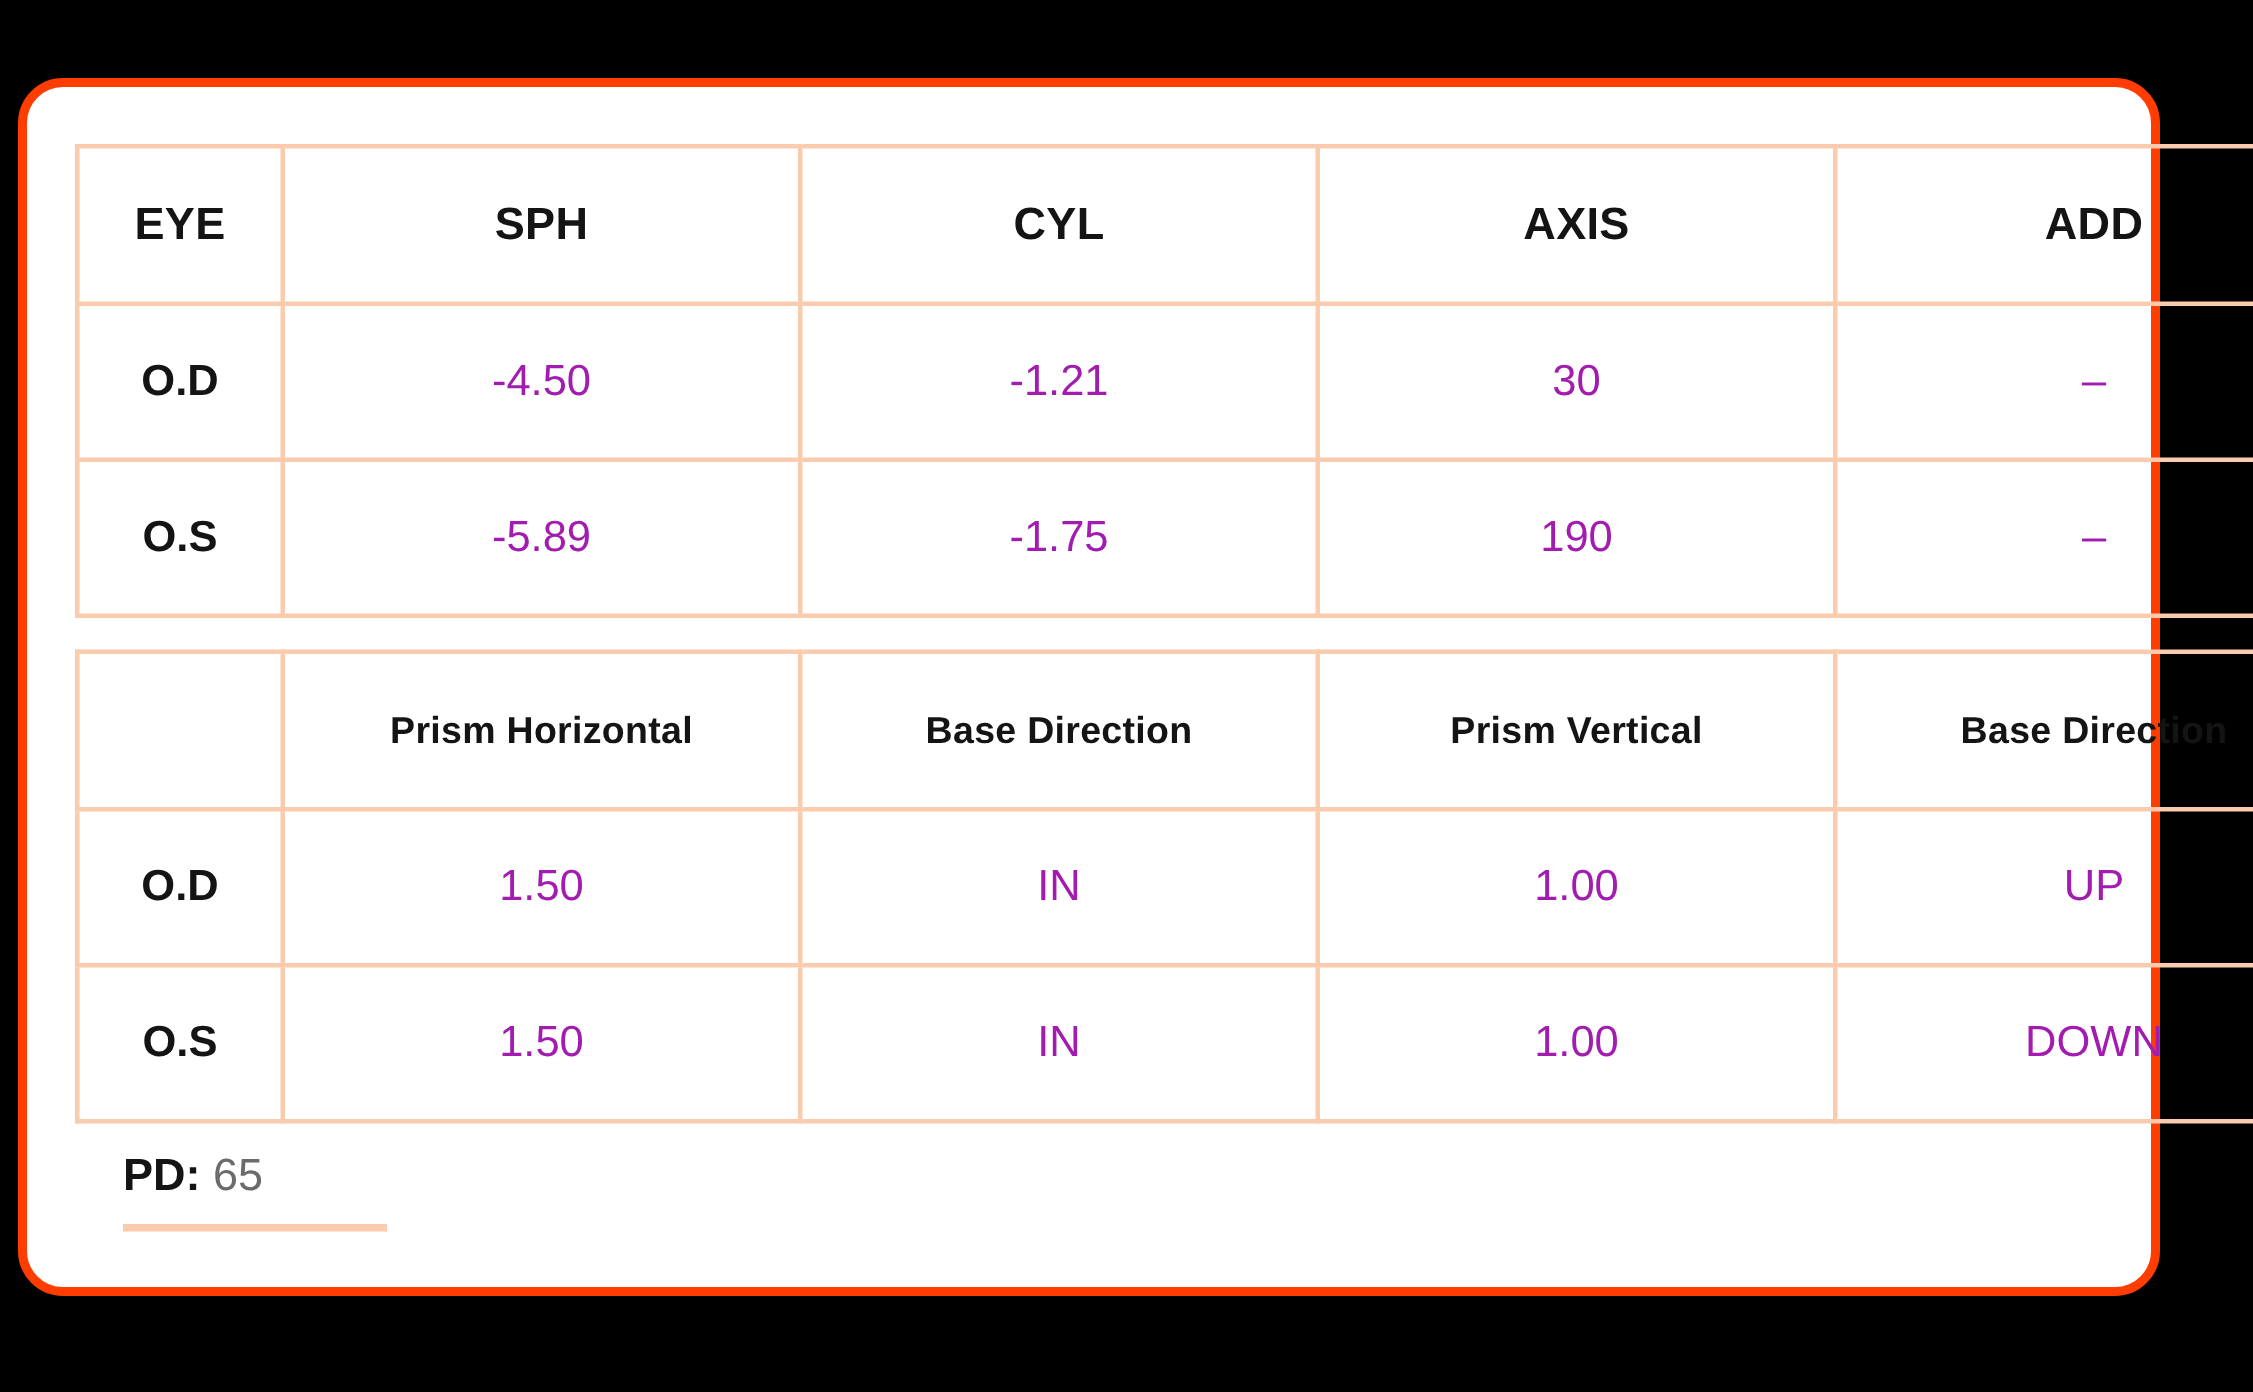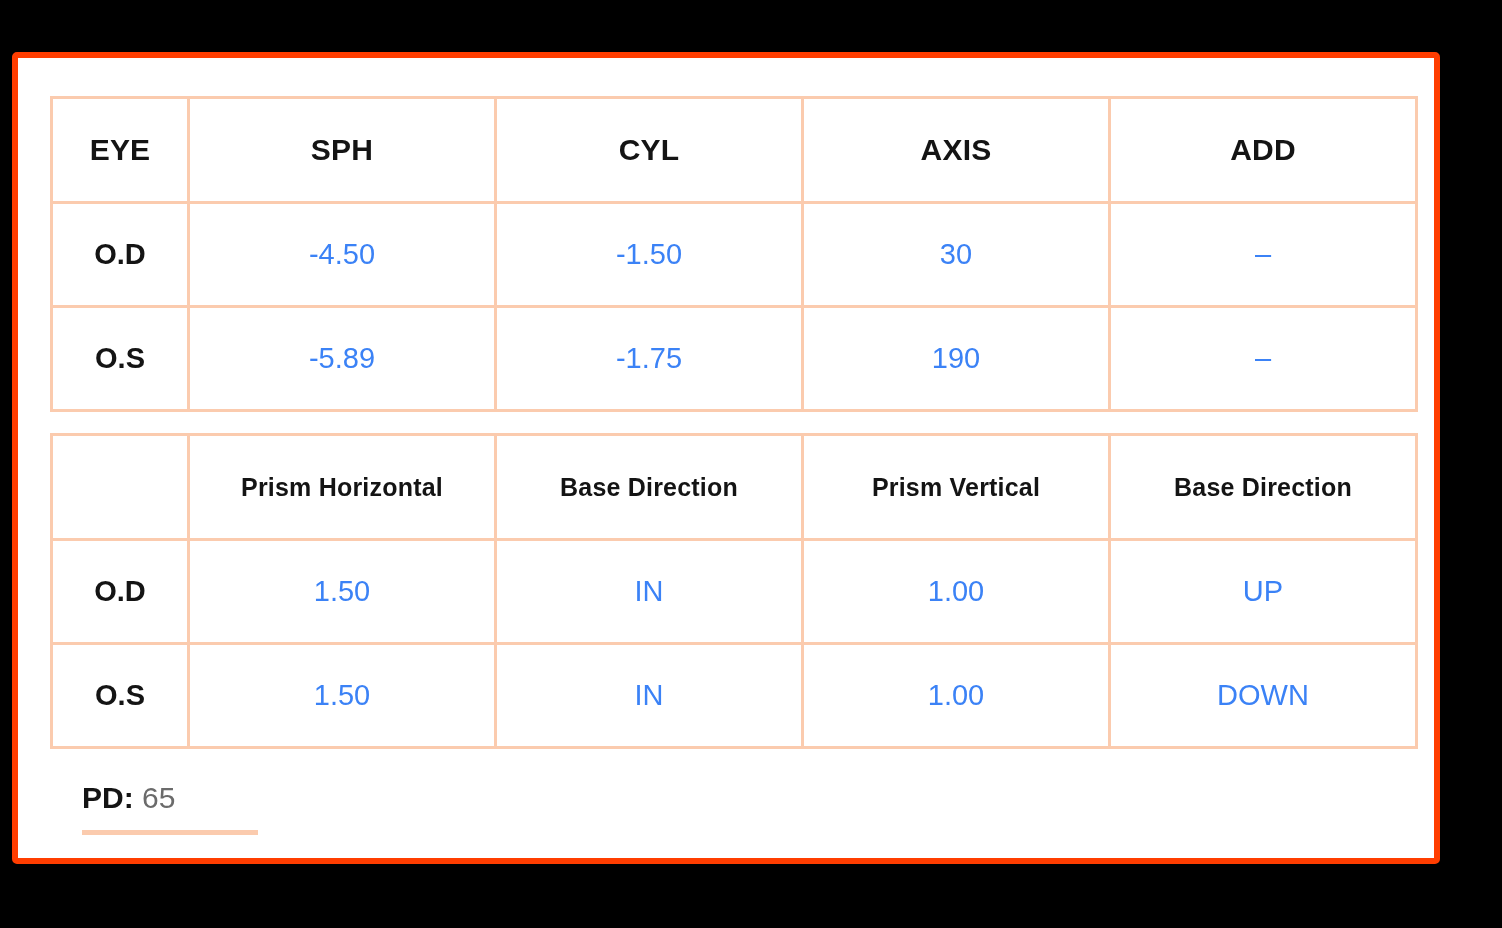--- a/index.html
+++ b/index.html
@@ -25,42 +25,42 @@
   
   .rx-card {
     position: absolute;
     left: 12px;
     top: 52px;
     width: 1428px;
     height: 812px;
     box-sizing: border-box;
     background: #ffffff;
     border: 6px solid #FF3D00;
-    border-radius: 5px;
+    border-radius: 30px;
     padding: 38px 30px 0 32px;
   }
 
   
   .rx-table {
     width: 1366px;
     border-collapse: collapse;
     table-layout: fixed;
   }
   .rx-table td,
   .rx-table th {
     border: 3px solid #FBCBAE;
     text-align: center;
     vertical-align: middle;
     padding: 0;
     box-sizing: border-box;
   }
 
   
   .col-eye    { width: 137px; }
-  .col-data   { width: 307px; margin-left: 25px; }
+  .col-data   { width: 345px; margin-left: 25px; }
 
   
   .rx-table thead th {
     height: 105px;
     font-size: 30px;
     font-weight: bold;
     color: #141414;
     letter-spacing: 0.2px;
   }
   th.eye-head {
@@ -68,21 +68,21 @@
     font-size: 30px;
     font-weight: bold;
     letter-spacing: 0.5px;
   }
 
   
   .rx-table tbody td {
     height: 104px;
     font-size: 29px;
     font-weight: 300;
-    color: #3b82f6;
+    color: #a21caf;
   }
   .rx-table tbody td.eye-cell {
     font-size: 29px;
     font-weight: bold;
     color: #141414;
     text-align: center;
   }
   td.empty-val {
     color: #FBCBAE;
     font-size: 29px;
@@ -90,21 +90,21 @@
 
   
   .table-gap { height: 21px; }
 
   .prism-table thead th {
     font-size: 25px;
   }
 
   
   .pd-block {
-    margin-top: 34px;
+    margin-top: 20px;
     padding-left: 32px;
   }
   .pd-text {
     font-size: 30px;
     color: #6B6B6B;
     font-weight: 300;
     line-height: 1;
     white-space: nowrap;
   }
   .pd-label {
@@ -132,21 +132,21 @@
           <th class="col-data">SPH</th>
           <th class="col-data">CYL</th>
           <th class="col-data">AXIS</th>
           <th class="col-data">ADD</th>
         </tr>
       </thead>
       <tbody>
         <tr>
           <td class="col-eye eye-cell">O.D</td>
           <td class="col-data">-4.50</td>
-          <td class="col-data">-1.50</td>
+          <td class="col-data">-1.21</td>
           <td class="col-data">30</td>
           <td class="col-data empty-val">–</td>
         </tr>
         <tr>
           <td class="col-eye eye-cell">O.S</td>
           <td class="col-data">-5.89</td>
           <td class="col-data">-1.75</td>
           <td class="col-data">190</td>
           <td class="col-data empty-val">–</td>
         </tr>

